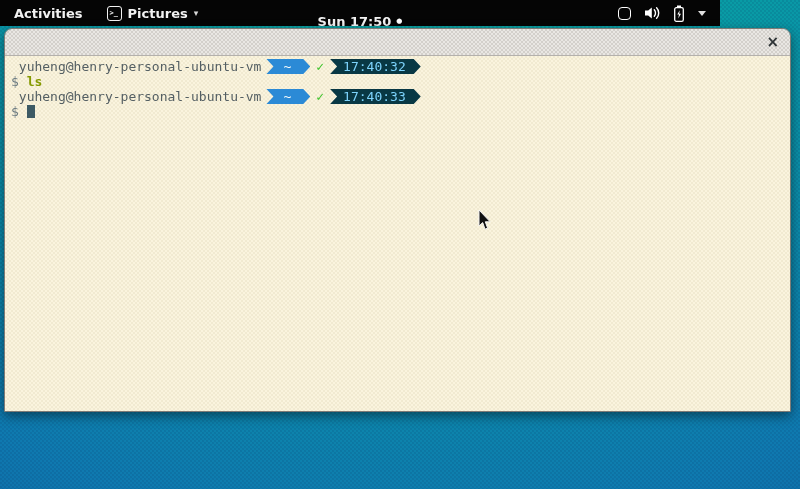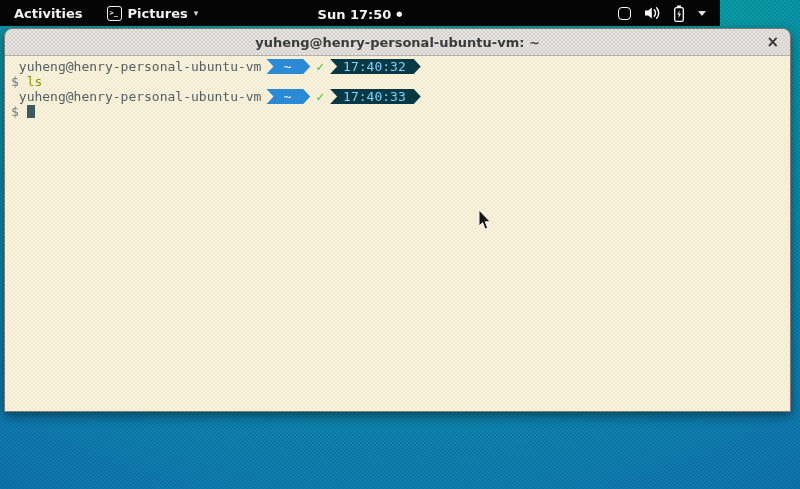--- a/index.html
+++ b/index.html
@@ -22,21 +22,21 @@
   .tb-activities { padding:0 14px; height:100%; display:flex; align-items:center; cursor:default; }
   .tb-appmenu { display:flex; align-items:center; gap:6px; padding:0 10px; height:100%; }
   .term-glyph {
     width:15px; height:15px; border:1.5px solid #f2f2f2; border-radius:3px;
     display:flex; align-items:center; justify-content:flex-start;
     font-family:"DejaVu Sans Mono",monospace; font-size:7px; font-weight:700;
     padding-left:2px; color:#f2f2f2;
   }
   .caret-down { font-size:9px; color:#d8d8d8; line-height:1; }
   .tb-clock {
-    position:absolute; left:0; right:0; top:1px; height:26px;
+    position:absolute; left:0; right:0; top:8px; height:26px;
     display:flex; align-items:center; justify-content:center; gap:5px;
     pointer-events:none;
   }
   .notif-dot { font-size:7px; line-height:1; color:#ffffff; }
   .tb-status { margin-left:auto; display:flex; align-items:center; gap:13px; padding:0 14px; height:100%; }
   .sq-icon { width:13px; height:13px; border:1.5px solid #fff; border-radius:4px; display:inline-block; }
   .tray-caret {
     width:0; height:0; border-left:4px solid transparent; border-right:4px solid transparent;
     border-top:5px solid #e0e0e0; display:inline-block; margin-top:1px;
   }
@@ -72,21 +72,21 @@
   .prompt-line { padding-left:1ch; }
   .p-user { color:#545f63; }
   .seg {
     display:inline-block; height:15px; line-height:15px;
     clip-path:polygon(0 0, calc(100% - 7px) 0, 100% 50%, calc(100% - 7px) 100%, 0 100%, 7px 50%);
   }
   .seg-blue { background:#2b8ad6; color:#f6fafc; padding:0 19px 0 17px; margin-left:5px; }
   .p-check { color:#3fc32c; font-weight:700; margin:0 6px; }
   .seg-dark { background:#083844; color:#7dd3fc; padding:0 15px 0 13px; }
   .p-dollar { color:#6b7a80; }
-  .p-cmd { color:#859900; margin-left:1ch; }
+  .p-cmd { color:#859900; margin-left:1ch;font-weight:bold; }
   .dir { color:#2aa198; }
   .dir + .dir { margin-left:2ch; }
   .block-cursor {
     display:inline-block; width:8px; height:13px; background:#3d5a64; margin-left:1ch;
   }
 
   
   .pointer { position:absolute; left:477px; top:209px; width:14px; height:22px; }
 </style>
 </head>
@@ -114,21 +114,20 @@
       <rect x="4" y="0.5" width="4" height="2" fill="#ffffff"></rect>
       <rect x="1.7" y="2.7" width="8.6" height="13.6" rx="1.6" stroke="#ffffff" stroke-width="1.3" fill="none"></rect>
       <path d="M6.7 5.2 L4.3 9.6 H6 L5.2 13.6 L8 8.7 H6.2 Z" fill="#ffffff"></path>
     </svg>
     <span class="tray-caret"></span>
   </div>
 </div>
 
 <div class="window">
   <div class="titlebar">
-    <span class="title-text">yuheng@henry-personal-ubuntu-vm: ~</span>
     <span class="close-btn">×</span>
   </div>
   <div class="term">
 
     <div class="trow prompt-line">
       <span class="p-user">yuheng@henry-personal-ubuntu-vm</span>
       <span class="seg seg-blue">~</span>
       <span class="p-check">✓</span>
       <span class="seg seg-dark">17:40:32</span>
     </div>

